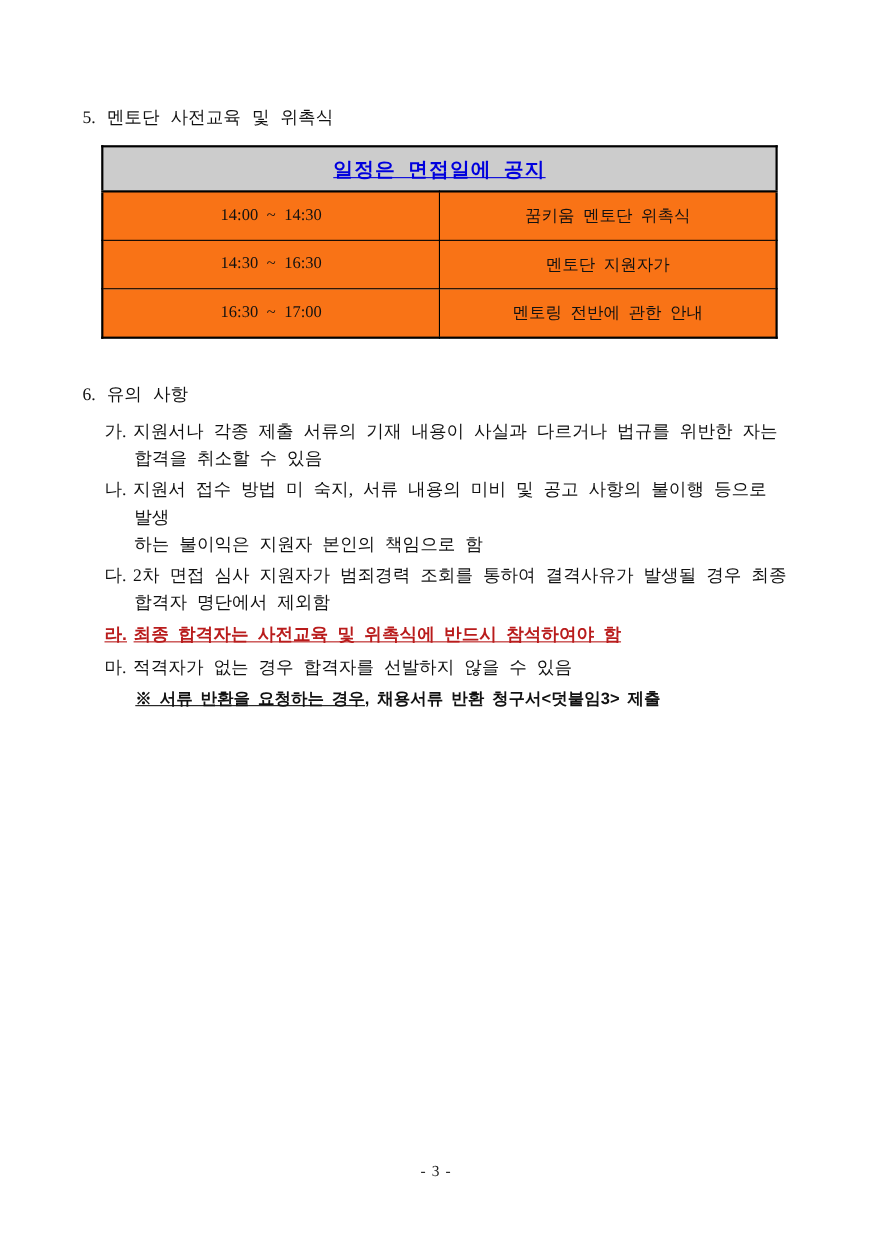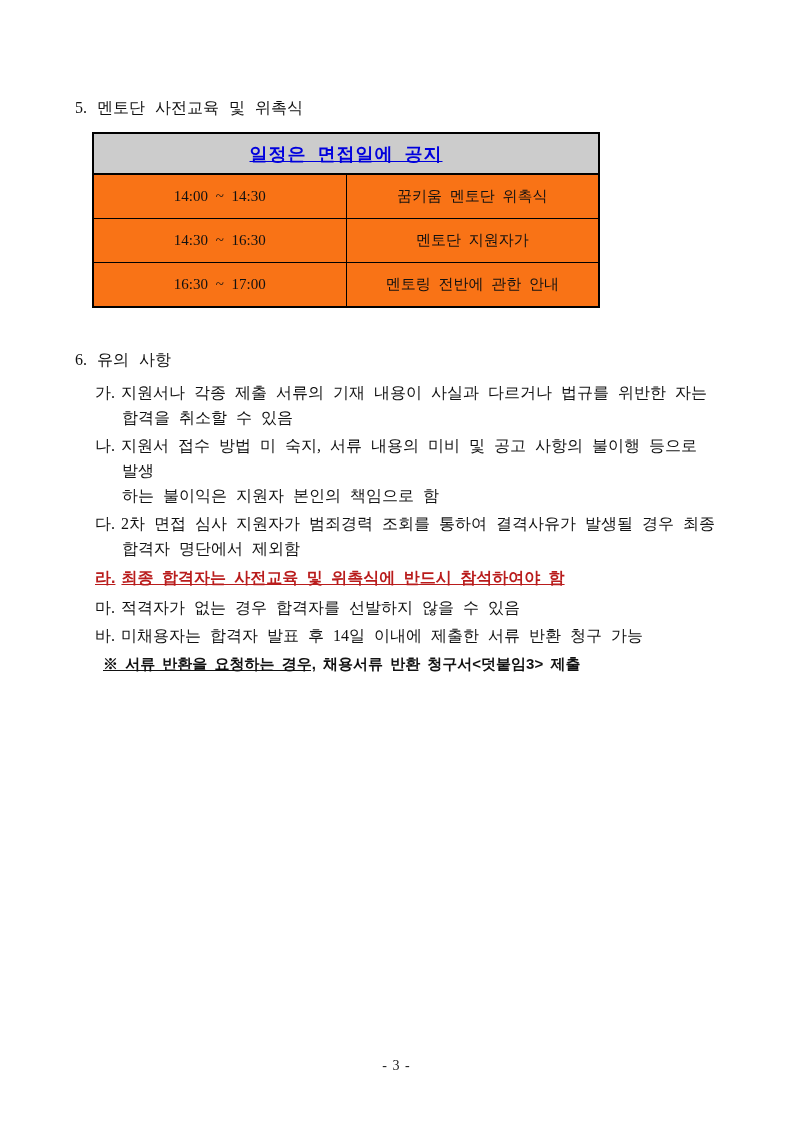--- a/index.html
+++ b/index.html
@@ -21,21 +21,21 @@
   .sec-heading {
     font-size: 16px;
     line-height: 20px;
     word-spacing: 6px;
     color: #111111;
   }
   
   table.schedule {
     border-collapse: collapse;
     margin: 14px 0 0 17px;
-    width: 508px;
+    width: 615px;
     table-layout: fixed;
   }
   table.schedule, table.schedule td, table.schedule th {
     border: 1px solid #000000;
   }
   table.schedule { border: 2.5px solid #000000; }
   table.schedule th.tbl-header {
     height: 37px;
     background: #cccccc;
     border-bottom: 2.5px solid #000000;
@@ -69,21 +69,21 @@
   .item .lbl { margin-right: 6px; }
   .item.highlight {
     font-family: "Liberation Sans", sans-serif;
     font-weight: bold;
     color: #b91c1c;
     text-decoration: underline;
     word-spacing: 4px;
     margin: 4px 0 5px 0;
   }
   .return-note {
-    margin: 2px 0 8px 8px;
+    margin: 2px 0 8px 28px;
     line-height: 25px;
     font-family: "Liberation Sans", sans-serif;
     font-weight: bold;
     font-size: 15px;
     word-spacing: 3px;
   }
   .return-note .u { text-decoration: underline; }
   .contact { margin-top: 6px; }
   .contact .phone {
     font-family: "Liberation Sans", sans-serif;
@@ -153,23 +153,20 @@
         </div>
 
         <div class="item highlight">
           <span class="lbl">라.</span><span>최종 합격자는 사전교육 및 위촉식에 반드시 참석하여야 함</span>
         </div>
 
         <div class="item">
           <span class="lbl">마.</span><span>적격자가 없는 경우 합격자를 선발하지 않을 수 있음</span>
         </div>
 
-        <div class="item">
-          <span class="lbl">바.</span><span>미채용자는 합격자 발표 후 14일 이내에 제출한 서류 반환 청구 가능</span>
-        </div>
 
         <div class="return-note">
           <span class="u">※ 서류 반환을 요청하는 경우,</span><span> 채용서류 반환 청구서&lt;덧붙임3&gt; 제출</span>
         </div>
 
 
       </div>
     </div>
   </div>
 

